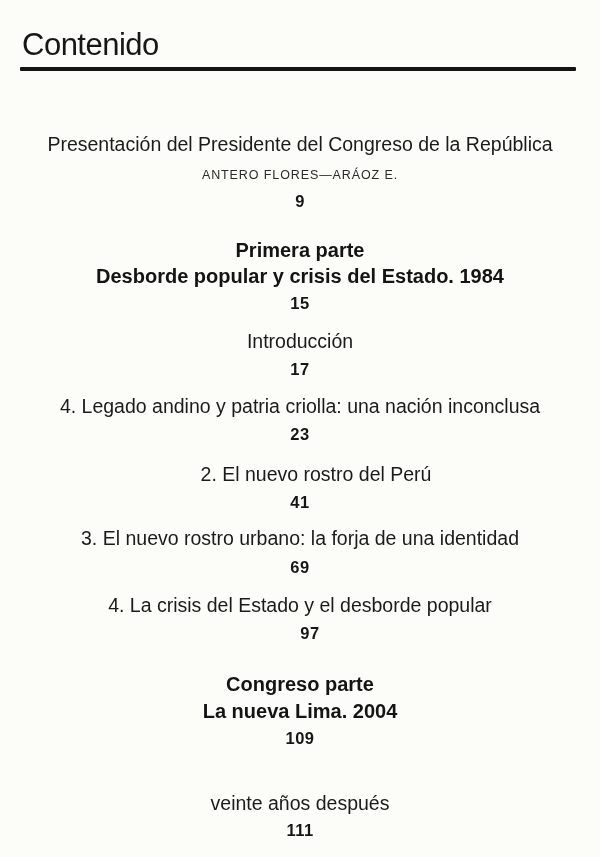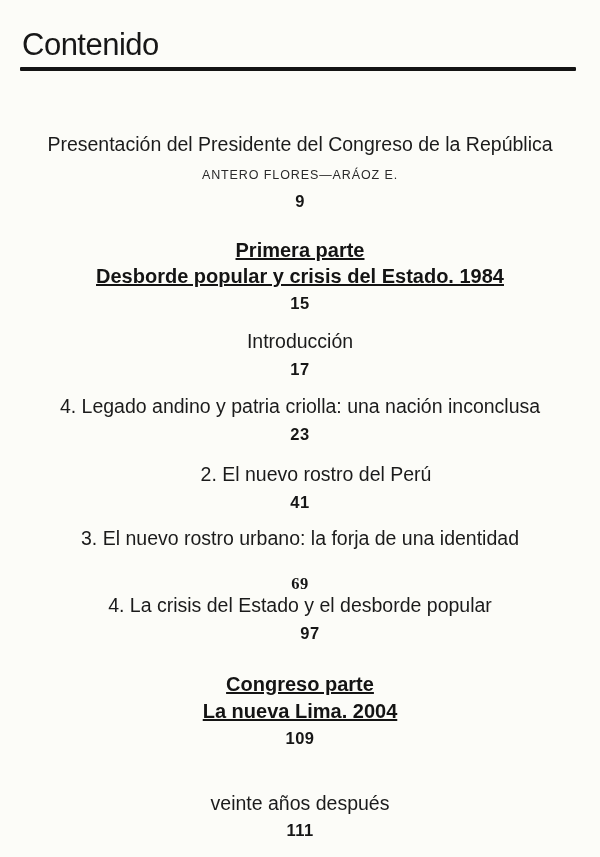--- a/index.html
+++ b/index.html
@@ -53,21 +53,20 @@
   }
   .author {
     font-size: 12.5px;
     letter-spacing: 0.9px;
     color: #2a2a2a;
   }
   .part-heading {
     font-weight: 700;
     font-size: 20px;
     color: #141414;
-    text-decoration: underline;
   }
   .italic { font-style: italic; }
 </style>
 </head>
 <body>
 
 <div class="page">
 
   <h1 class="page-title">Contenido</h1>
   <div class="title-rule"></div>
@@ -83,21 +82,21 @@
   <div class="line" style="top:329px;">Introducción</div>
   <div class="line pagenum" style="top:357px;">17</div>
 
   <div class="line" style="top:394px;">4. Legado andino y patria criolla: una nación inconclusa</div>
   <div class="line pagenum" style="top:422px;">23</div>
 
   <div class="line" style="top:462px;margin-left:32px;">2. El nuevo rostro del Perú</div>
   <div class="line pagenum" style="top:490px;">41</div>
 
   <div class="line" style="top:526px;">3. El nuevo rostro urbano: la forja de una identidad</div>
-  <div class="line pagenum" style="top:572px;font-family:Liberation Serif, serif;">69</div>
+  <div class="line pagenum" style="top:555px;">69</div>
 
   <div class="line" style="top:593px;">4. La crisis del Estado y el desborde popular</div>
   <div class="line pagenum" style="top:621px;padding-left:20px;">97</div>
 
   <div class="line part-heading" style="top:672px;">Congreso parte</div>
   <div class="line part-heading" style="top:699px;">La nueva Lima. 2004</div>
   <div class="line pagenum" style="top:726px;">109</div>
 
   <div class="line" style="top:791px;">veinte años después</div>
   <div class="line pagenum" style="top:818px;">111</div>

